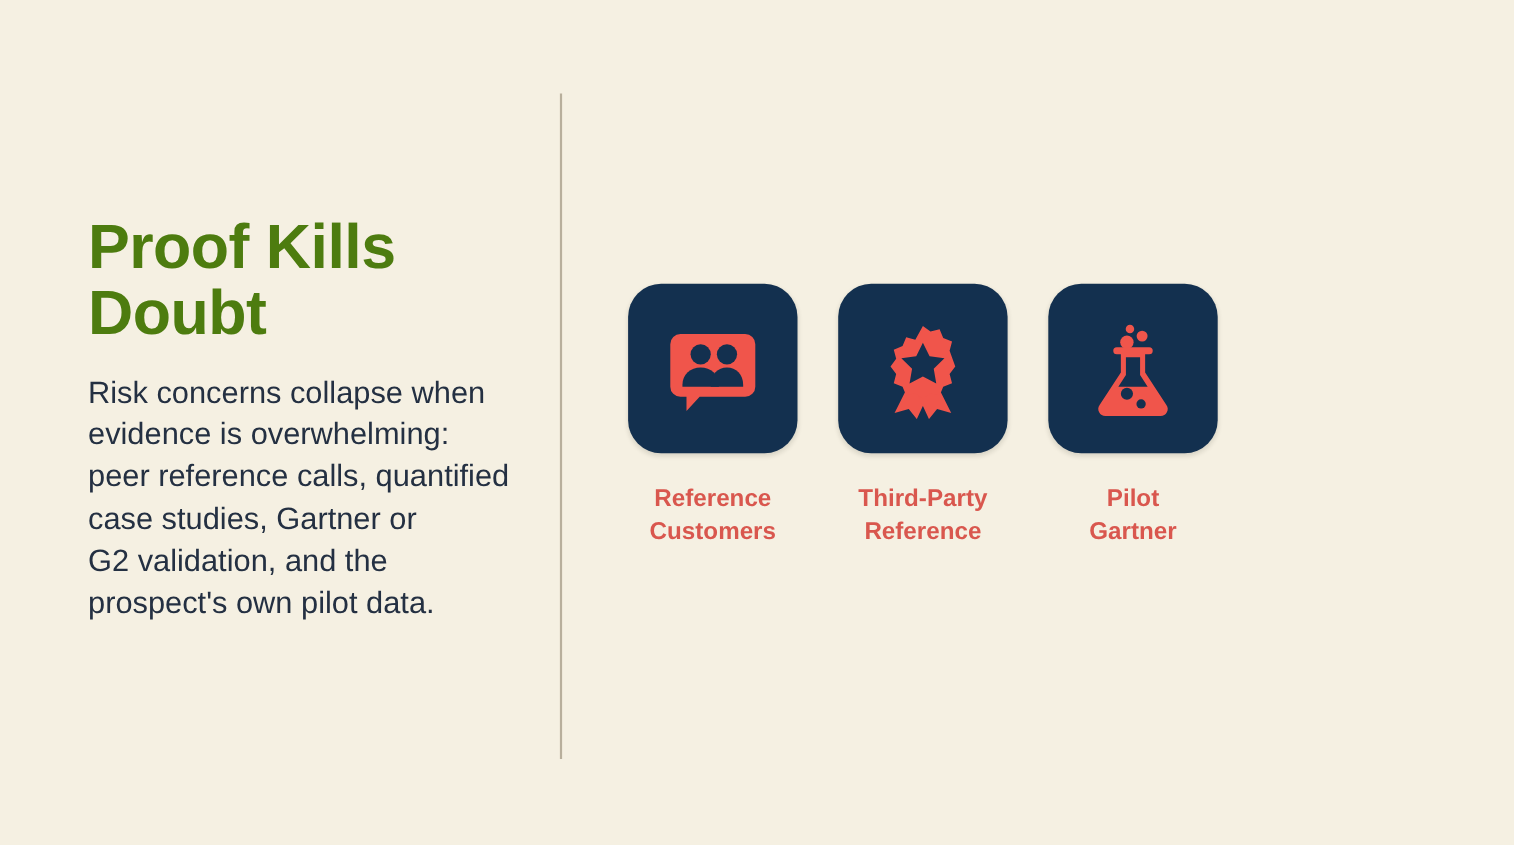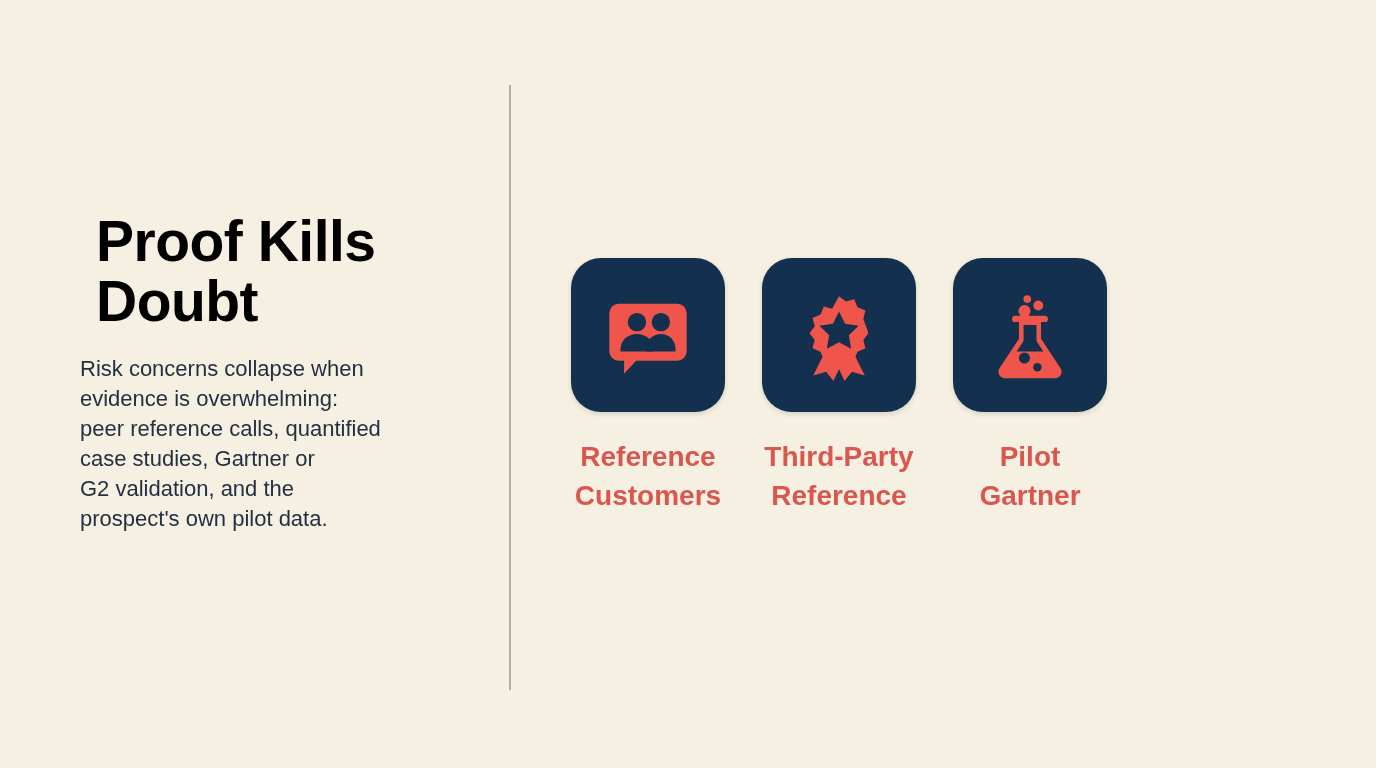--- a/index.html
+++ b/index.html
@@ -25,28 +25,28 @@
   .left-col {
     position: absolute;
     left: 80px;
     top: 196px;
     width: 400px;
   }
   .headline {
     font-size: 57px;
     line-height: 1.05;
     font-weight: 700;
-    color: #000000;
+    color: #4d7c0f;
     letter-spacing: -0.5px;
-    margin: 16px;
+    margin: 0;
     white-space: pre-line;
   }
   .body-copy {
     margin: 22px 0 0 0;
-    font-size: 22px;
+    font-size: 28px;
     line-height: 1.37;
     color: #243042;
     white-space: pre-line;
     font-weight: 400;
   }
 
   
   .divider {
     position: absolute;
     left: 509px;
@@ -81,21 +81,21 @@
     justify-content: center;
     box-shadow: 0 2px 5px rgba(30,25,15,0.14);
   }
   .tile svg {
     display: block;
     width: 92px;
     height: 92px;
   }
   .icon-label {
     margin-top: 26px;
-    font-size: 28px;
+    font-size: 22px;
     line-height: 1.38;
     font-weight: 700;
     color: #d9574e;
     text-align: center;
     white-space: pre-line;
   }
 </style>
 </head>
 <body>
 

